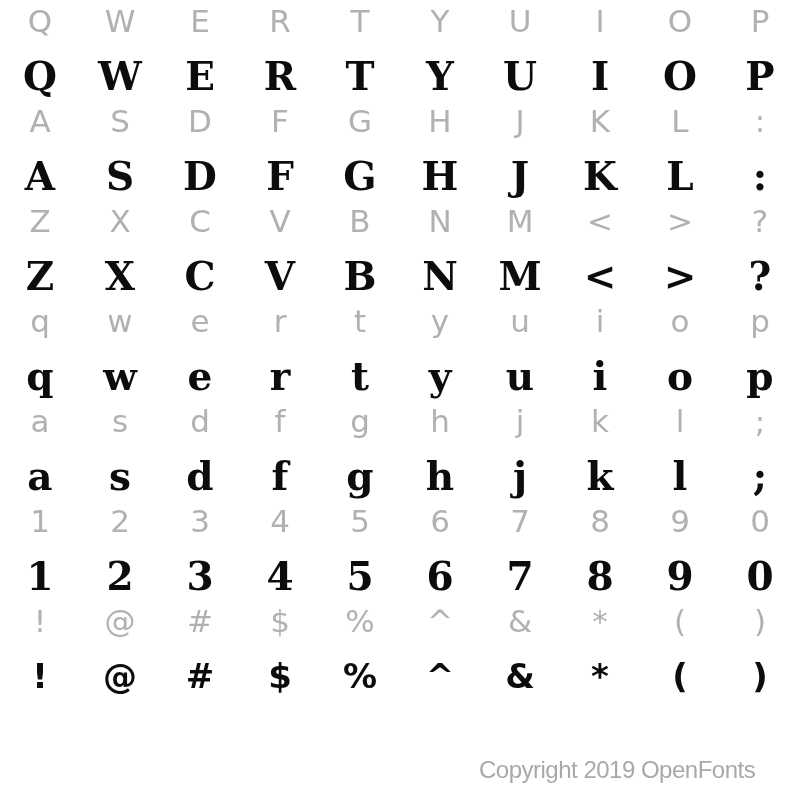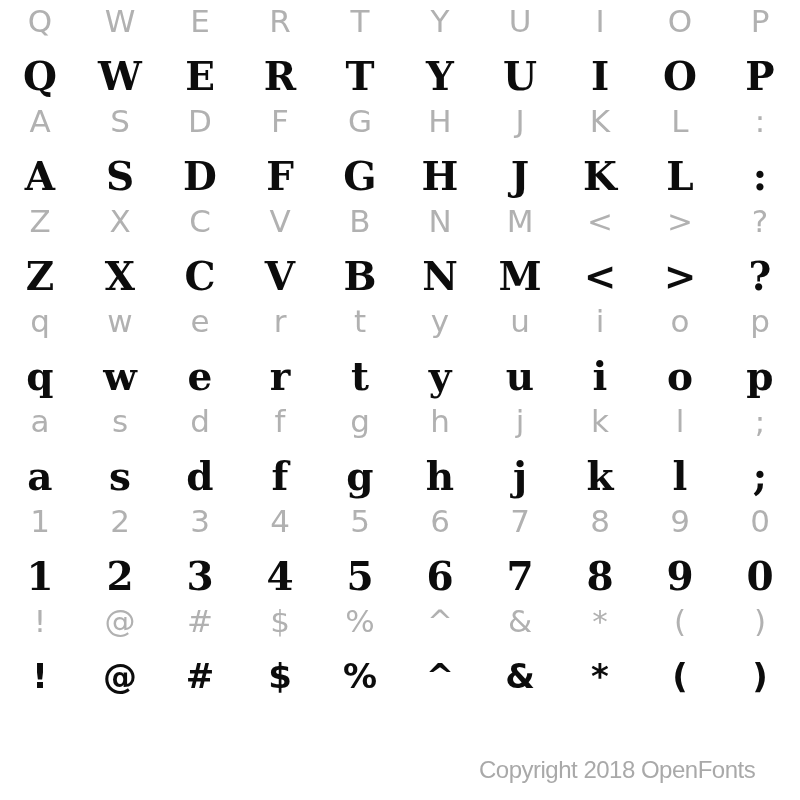--- a/index.html
+++ b/index.html
@@ -239,13 +239,13 @@
         <span class="cell">%</span>
         <span class="cell">^</span>
         <span class="cell">&amp;</span>
         <span class="cell">*</span>
         <span class="cell">(</span>
         <span class="cell">)</span>
       </div>
     </div>
   </div>
 
-<div class="copyright">Copyright 2018 OpenFonts</div>
+<div class="copyright">Copyright 2019 OpenFonts</div>
 
 </body></html>

